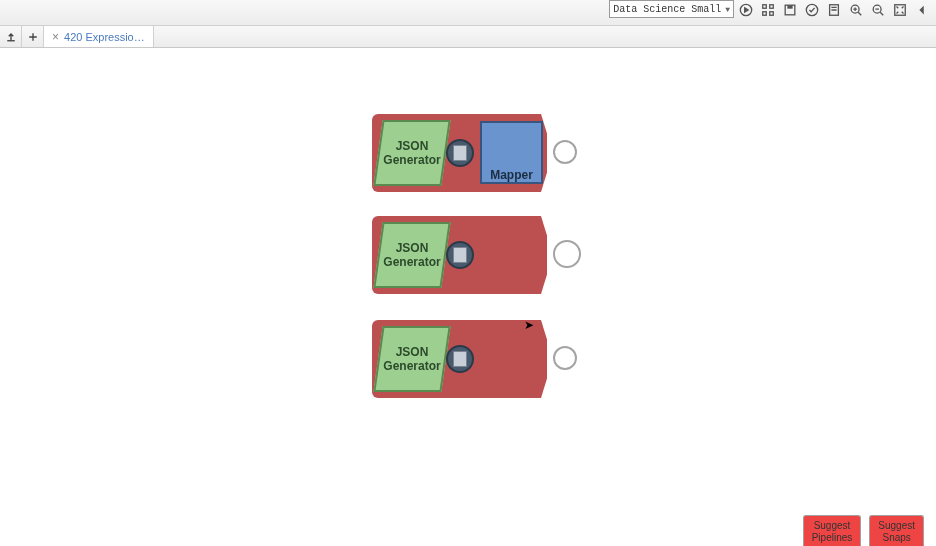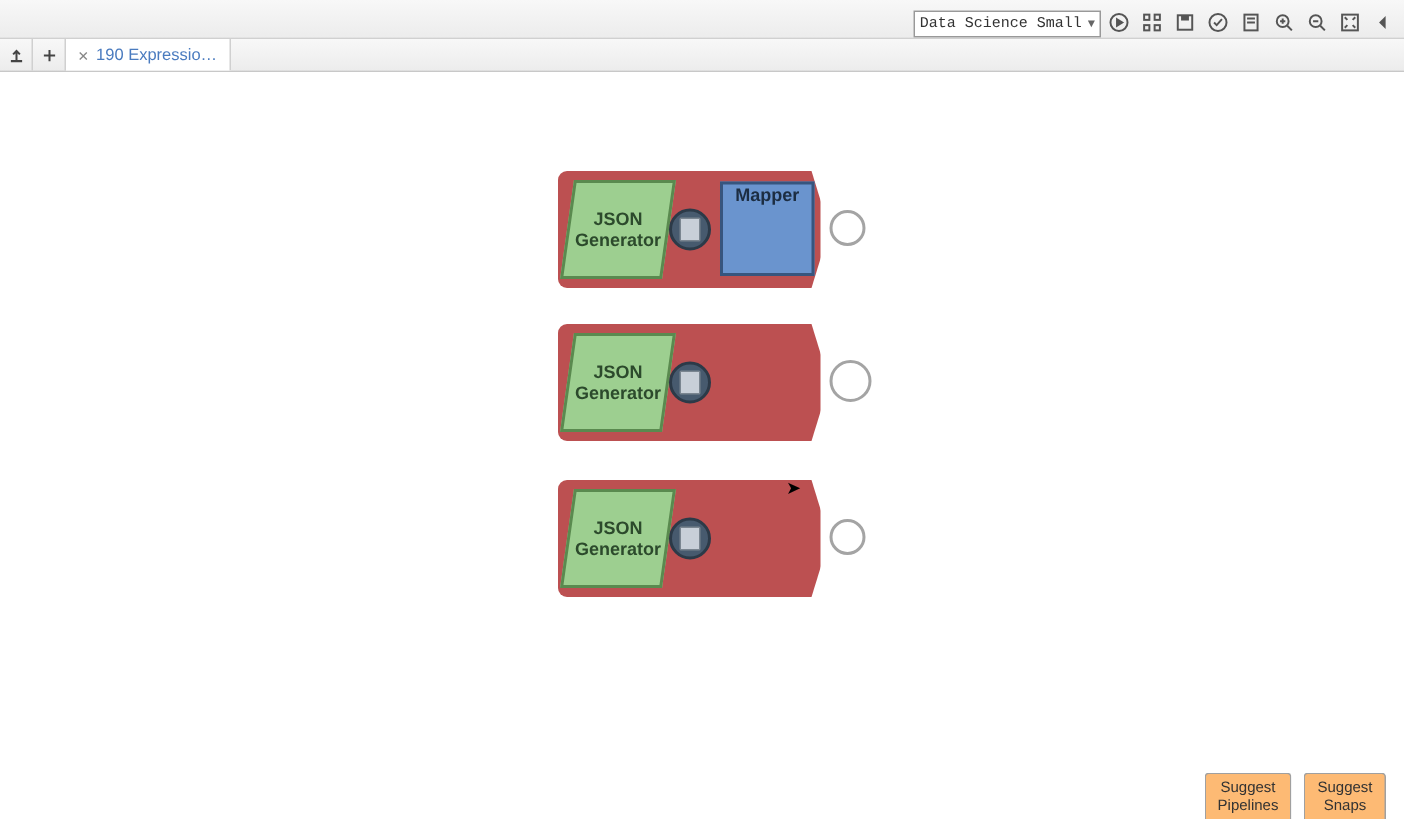--- a/index.html
+++ b/index.html
@@ -3,21 +3,21 @@
 <meta charset="utf-8">
 <style>
   * { box-sizing: border-box; }
   html, body { margin: 0; padding: 0; width: 936px; height: 546px; font-family: Arial, sans-serif; overflow: hidden; background: #fff; }
 
   
   .topbar {
     position: absolute; top: 0; left: 0; right: 0; height: 26px;
     background: linear-gradient(#f8f8f8, #ececec);
     border-bottom: 1px solid #d0d0d0;
-    display: flex; align-items: flex-end; justify-content: flex-end;
+    display: flex; align-items: flex-start; justify-content: flex-end;
     padding: 0 4px; gap: 2px;
   }
   .dropdown {
     background: #fff; border: 1px solid #999; height: 18px;
     font-family: "Courier New", monospace; font-size: 10px;
     padding: 0 3px; display: flex; align-items: center; gap: 4px;
     min-width: 100px; color: #333;
   }
   .dropdown .arrow { color: #666; font-size: 8px; }
   .iconbtn {
@@ -91,37 +91,37 @@
     display: flex; align-items: center; justify-content: center;
   }
   .middleknob::after {
     content:""; width: 12px; height: 14px; background: #c8cfd8; border: 1px solid #7a8590;
     border-radius: 1px;
   }
 
   .bluebox {
     position: absolute; left: 108px; top: 7px; width: 63px; height: 63px;
     background: #6a94ce; border: 2px solid #37557e;
-    display: flex; align-items: flex-start; justify-content: center;
+    display: flex; align-items: flex-end; justify-content: center;
   }
   .bluebox .txt { font-size: 12px; font-weight: bold; color: #1c2d42; text-align: center; }
 
   .endcap {
     position: absolute; left: 181px; top: 26px; width: 24px; height: 24px;
     background: #fff; border: 2px solid #a4a4a4; border-radius: 50%;
   }
   .endcap.big { width: 28px; height: 28px; top: 24px; }
 
   
   .bottomsuggest {
     position: absolute; right: 12px; bottom: 0;
     display: flex; gap: 8px;
   }
   .sbtn {
-    background: #fdba74; border: 1px solid #a0a0a0; border-bottom: none;
+    background: #ef4444; border: 1px solid #a0a0a0; border-bottom: none;
     border-radius: 3px 3px 0 0;
     padding: 4px 8px 2px; font-size: 10px; color: #333; text-align: center;
     line-height: 1.2;
   }
 </style>
 </head>
 <body>
 
 <div class="topbar">
   <div class="dropdown">
@@ -194,21 +194,21 @@
         <path d="M3 13 H13"></path>
       </svg>
   </div>
   <div class="tool">
     <svg viewBox="0 0 16 16">
         <path d="M8 3 V13 M3 8 H13"></path>
       </svg>
   </div>
   <div class="tab">
     <span class="close">×</span>
-    <span>190 Expressio…</span>
+    <span>420 Expressio…</span>
   </div>
 </div>
 
 <div class="leftbar">
   <div class="leftitem">
     <svg viewBox="0 0 16 16">
         <path d="M2 4 L10 4 L14 8 L10 12 L2 12 Z" fill="#333"></path>
       </svg>
     <span class="lbl">Snaps</span>
   </div>

